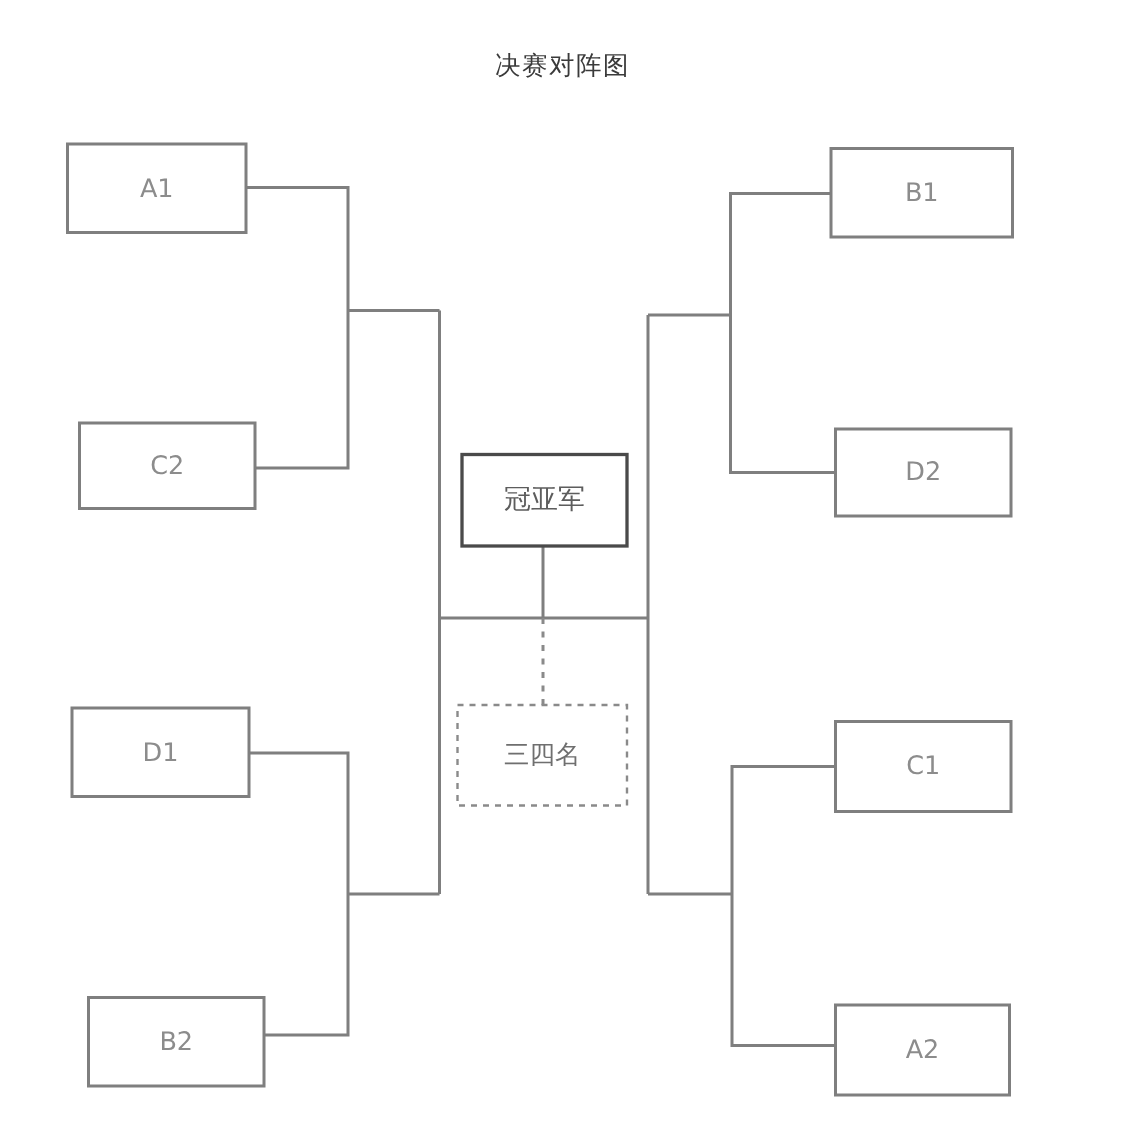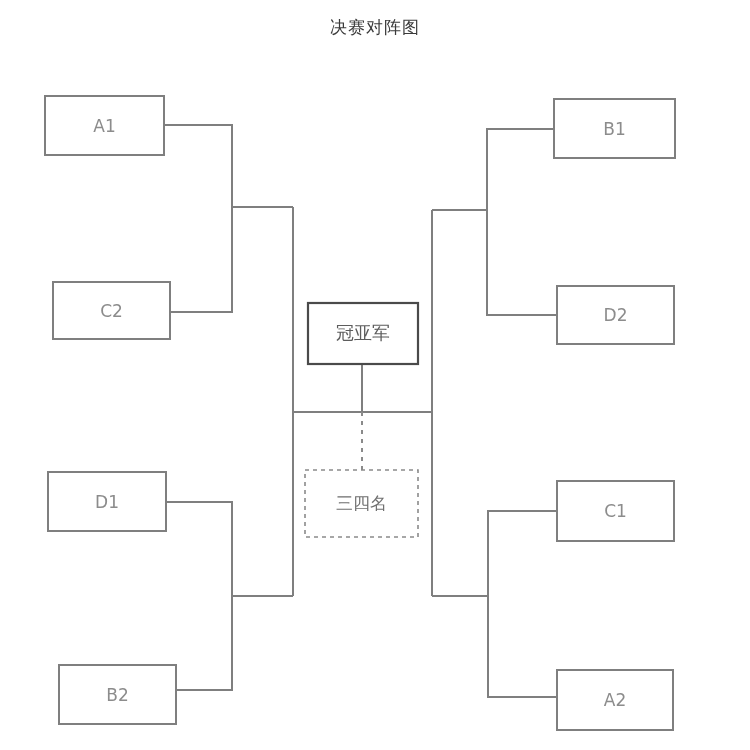--- a/index.html
+++ b/index.html
@@ -15,21 +15,21 @@
     position: relative;
   }
   #bracket-root {
     position: relative;
     width: 750px;
     height: 750px;
   }
   .diagram-title {
     position: absolute;
     left: 0;
-    top: 16px;
+    top: 32px;
     width: 750px;
     text-align: center;
     font-size: 17px;
     color: #3a3a3a;
     letter-spacing: 1px;
     font-family: "DejaVu Sans", "Liberation Sans", sans-serif;
   }
   svg.bracket-svg {
     position: absolute;
     left: 0;

